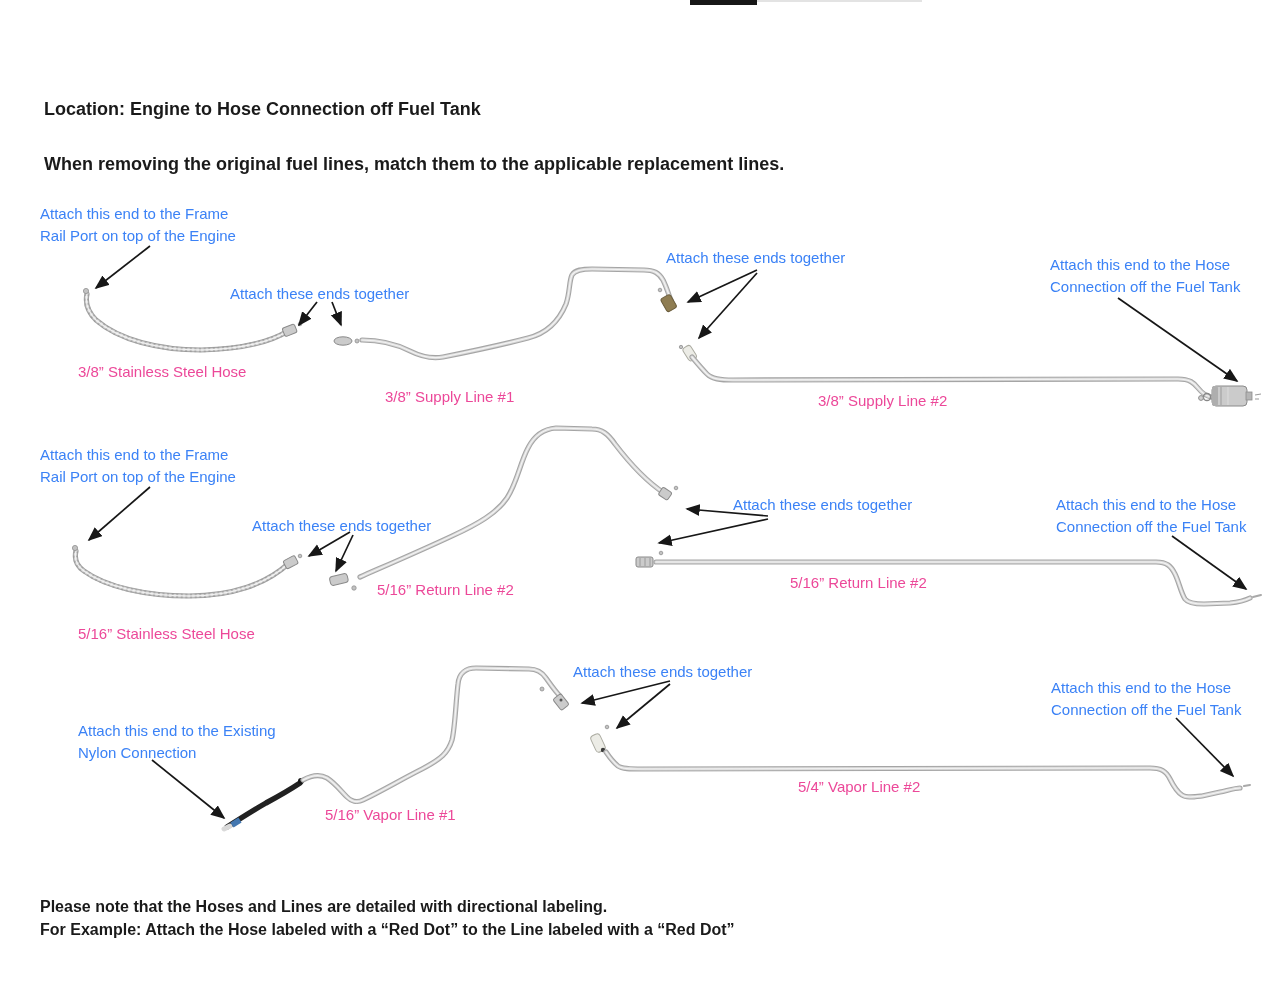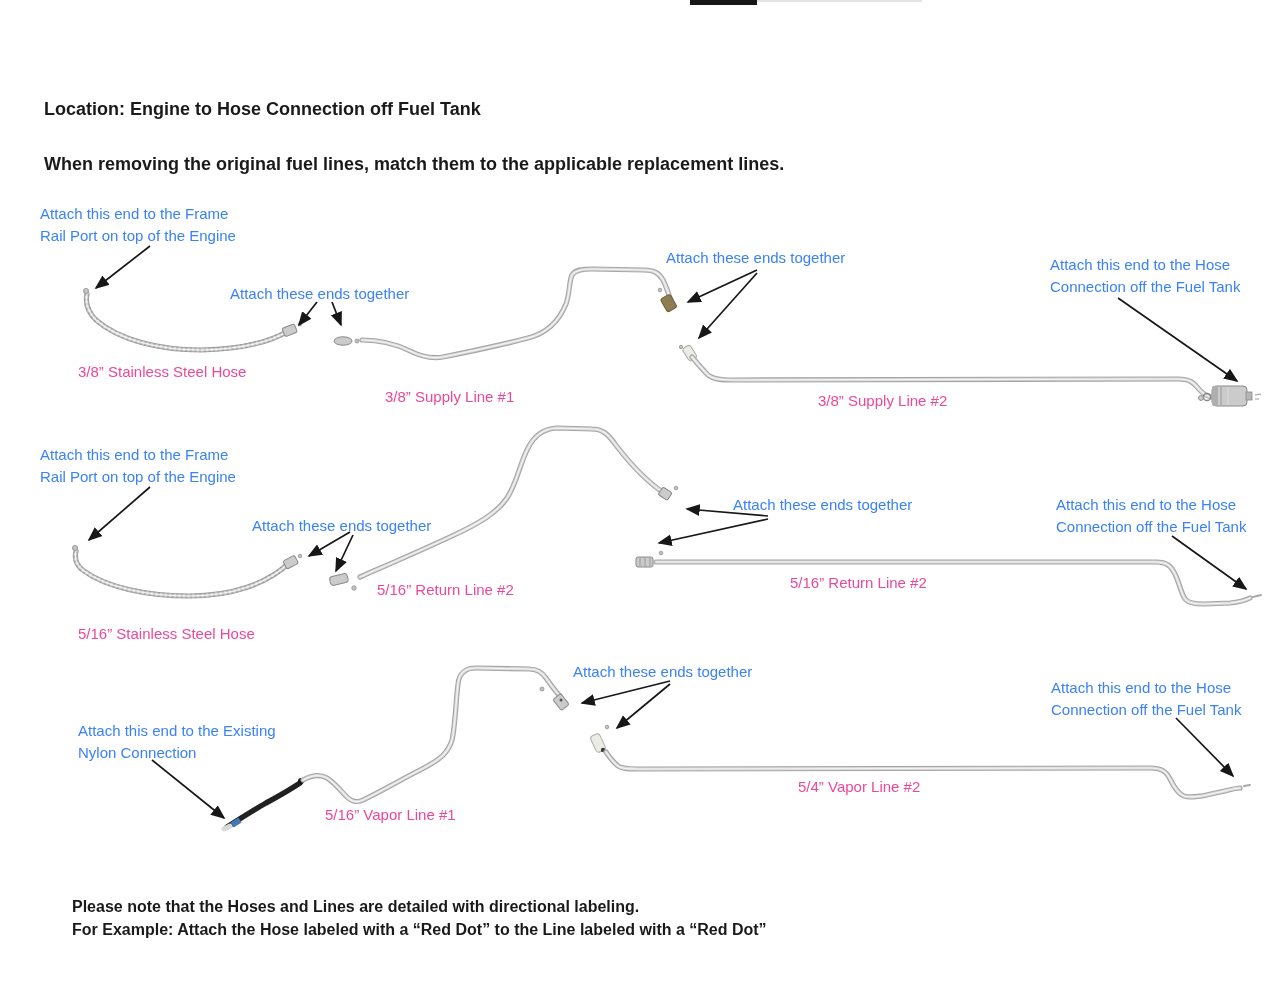--- a/index.html
+++ b/index.html
@@ -26,21 +26,21 @@
   .ann{
     position:absolute;
     font-size:15px;line-height:1.45;color:#3b82f6;
   }
   .lbl{
     position:absolute;
     font-size:15px;color:#ec4899;white-space:nowrap;
   }
   .footer-note{
     position:absolute;left:40px;
-    font-size:16px;font-weight:bold;line-height:1.3;margin-left:32px;
+    font-size:16px;font-weight:bold;line-height:1.3;
   }
   svg.diagram{position:absolute;left:0;top:0;}
   
   .tb{fill:none;stroke:#a5a5a5;stroke-width:5.2;stroke-linecap:round;stroke-linejoin:round}
   .tm{fill:none;stroke:#d8d8d8;stroke-width:3;stroke-linecap:round;stroke-linejoin:round}
   .th{fill:none;stroke:#f3f3f3;stroke-width:1.2;stroke-linecap:round;stroke-linejoin:round}
   .braid{fill:none;stroke:#8a8a8a;stroke-width:4.6;stroke-dasharray:2 2.6;opacity:.45}
   .hose-blk{fill:none;stroke:#212121;stroke-width:5.4;stroke-linecap:round}
   .fit{fill:#cbcbcb;stroke:#8a8a8a;stroke-width:1}
   .fit-light{fill:#ecece6;stroke:#aaaaa0;stroke-width:1}

